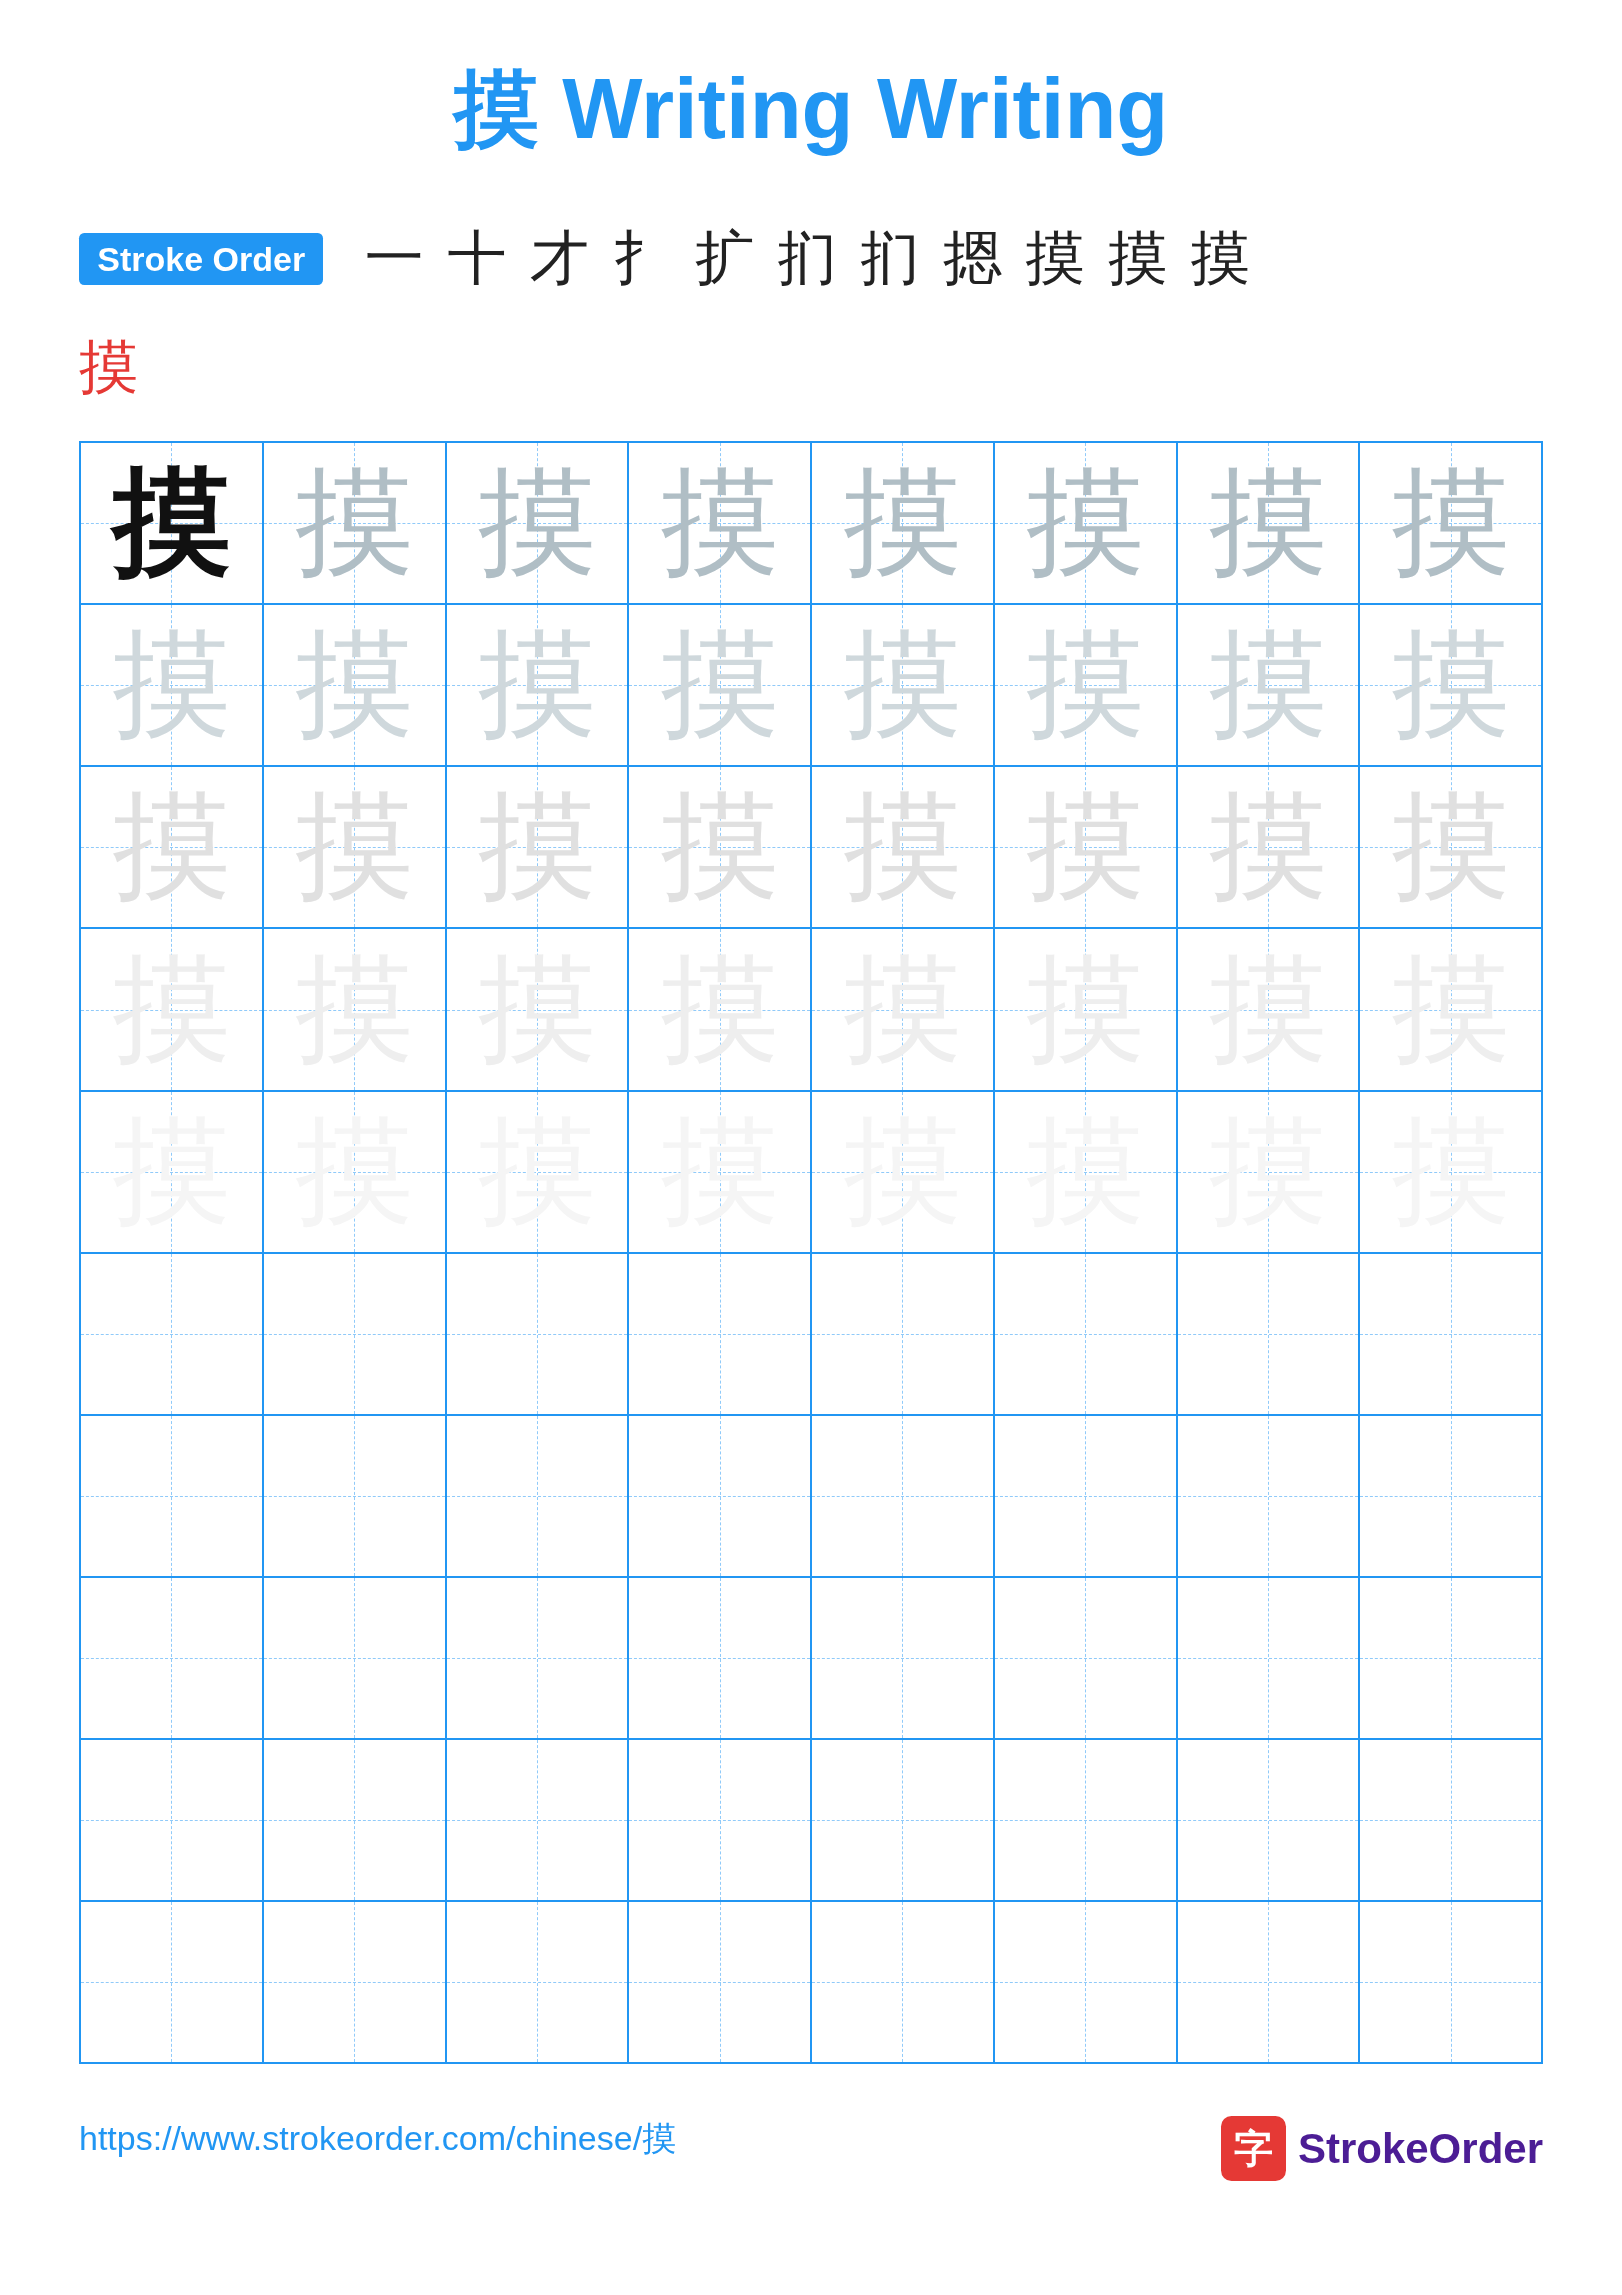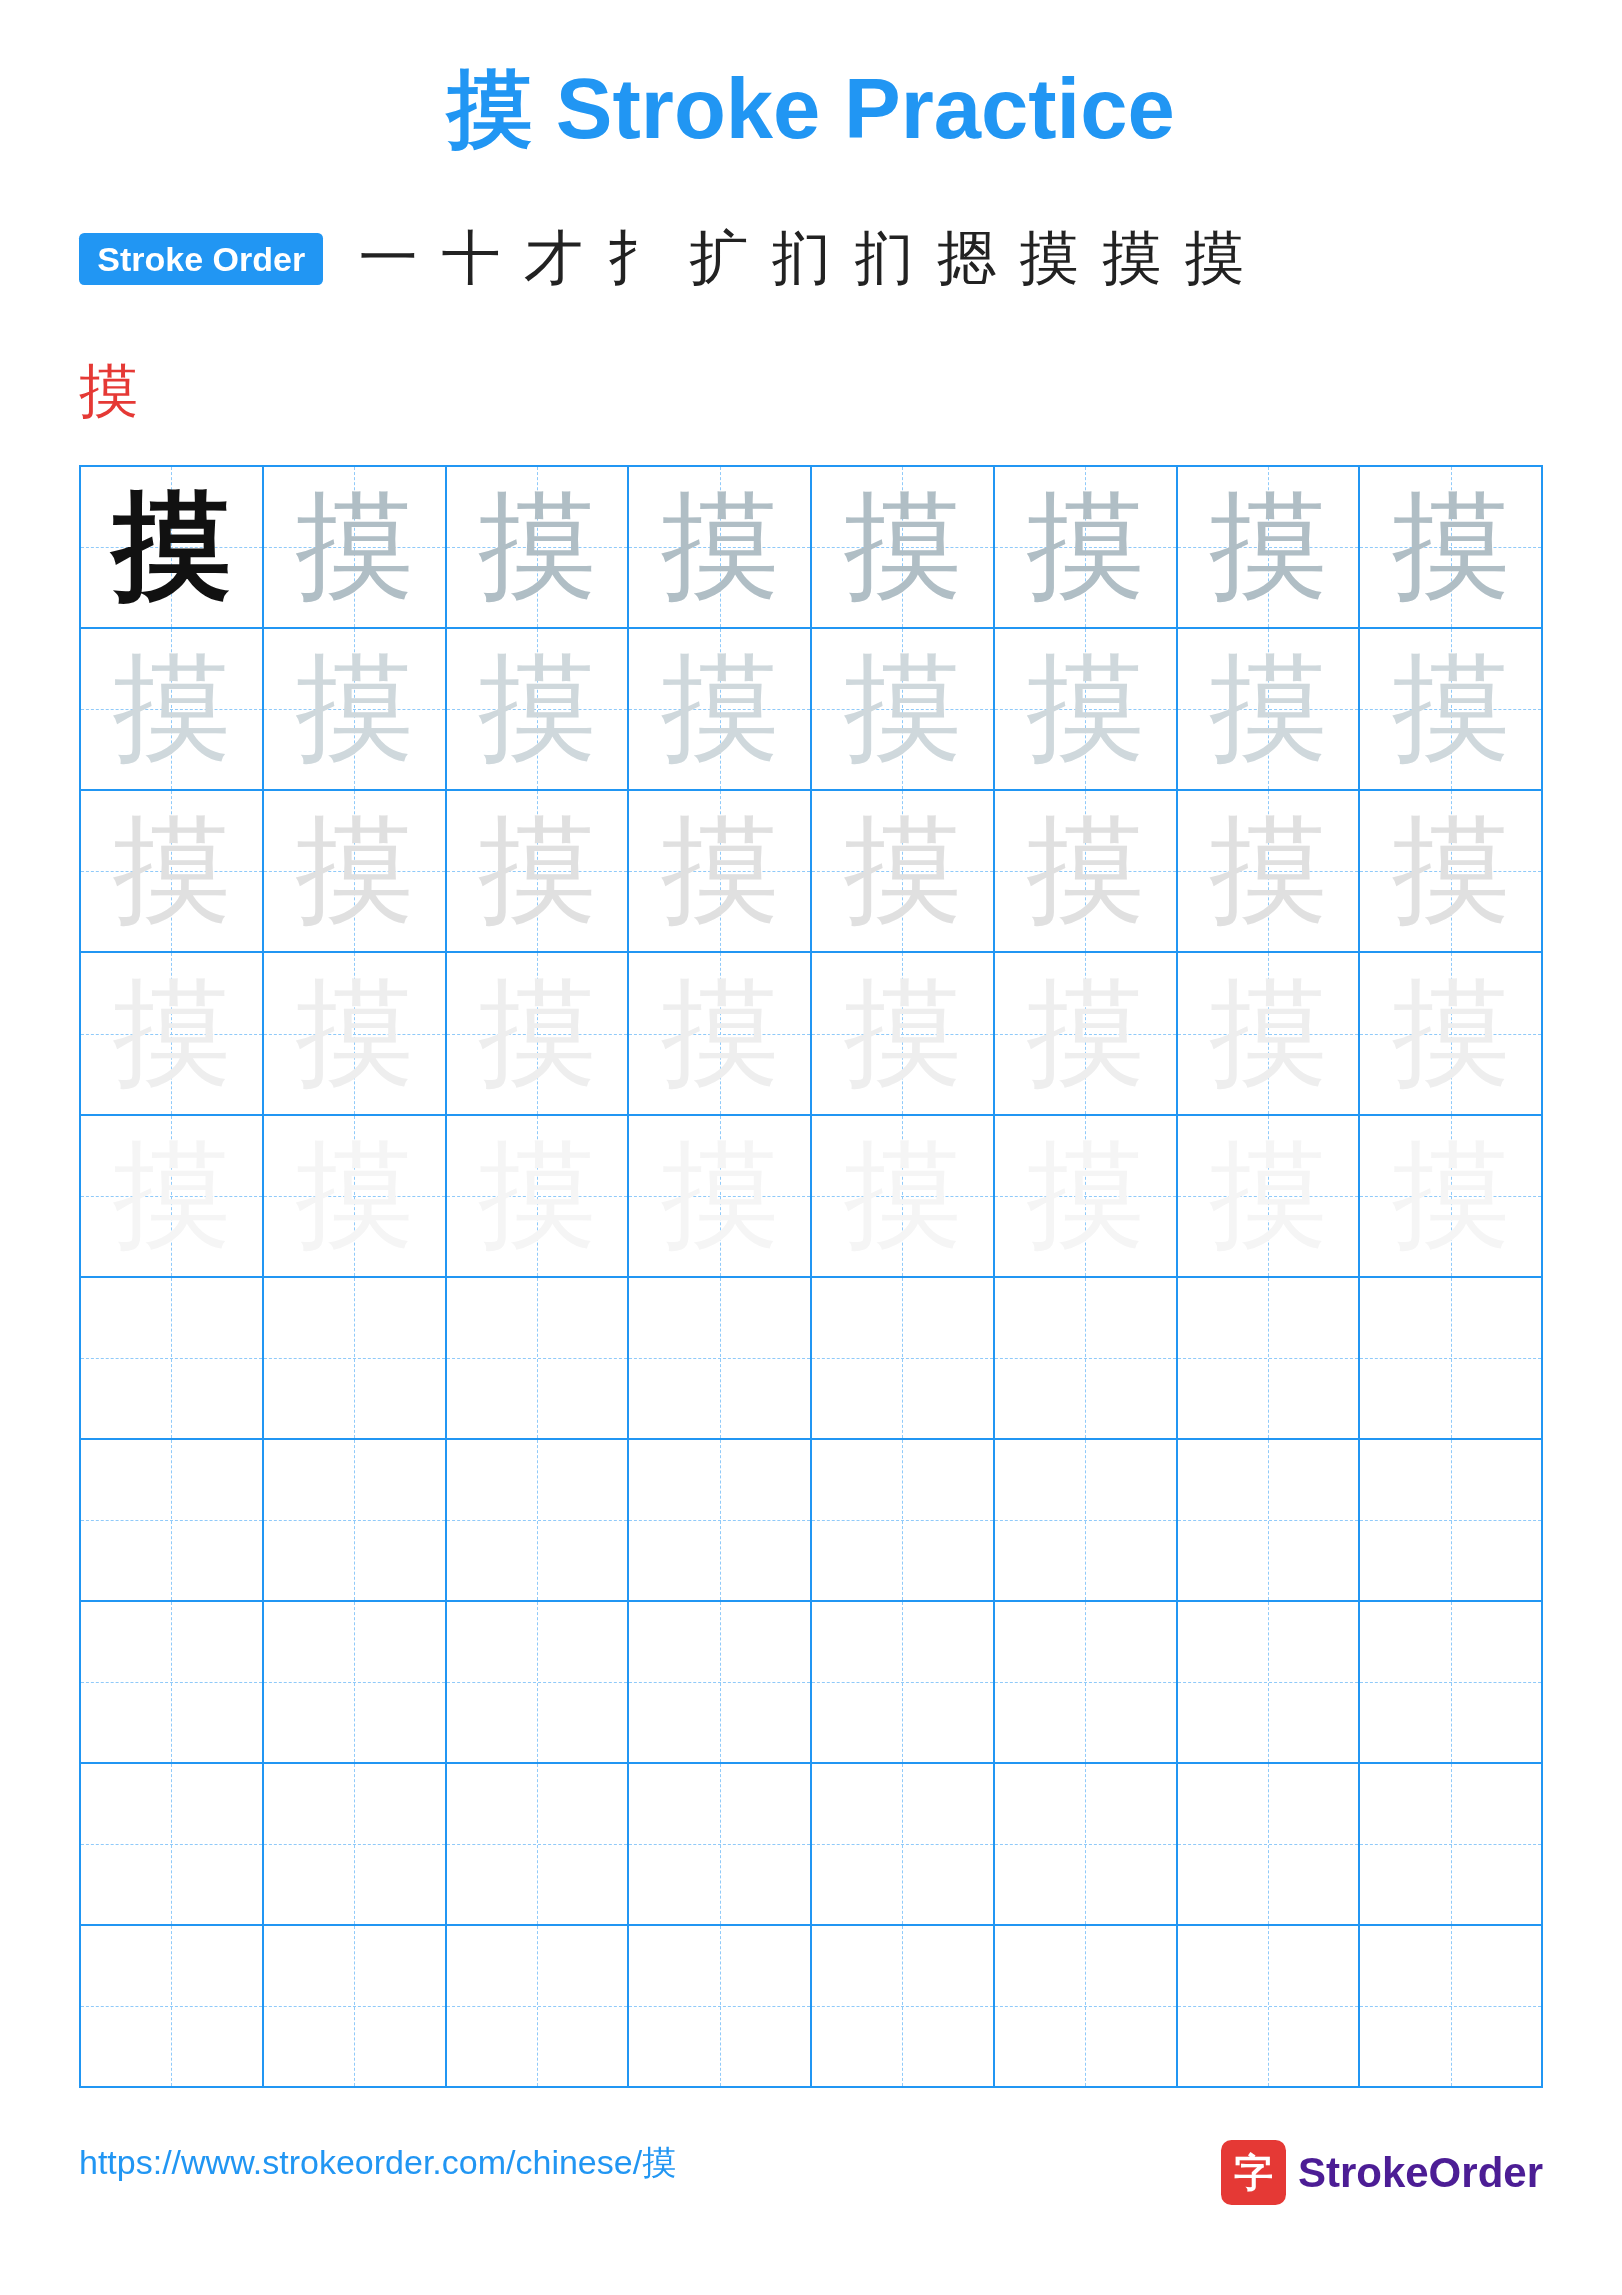--- a/index.html
+++ b/index.html
@@ -21,22 +21,22 @@
       color: #2196f3;
       margin-bottom: 52px;
       font-family: Arial, sans-serif;
     }
 
     
     #stroke-order-section {
       display: flex;
       flex-wrap: wrap;
       align-items: center;
-      margin-bottom: 48px;
-      gap: 4px;
+      margin-bottom: 24px;
+      gap: 10px;
     }
 
     #stroke-order-badge {
       background: #2196f3;
       color: #fff;
       font-size: 34px;
       padding: 6.5px 18.3px;
       border-radius: 5.2px;
       margin-right: 19.6px;
       font-family: Arial, sans-serif;
@@ -165,21 +165,21 @@
       color: #e53935;
       font-family: "SimSun", "STSong", serif;
       margin-top: 5.2px;
       display: inline-block;
     }
   </style>
 </head>
 <body>
 
 <h1 id="page-title">
-  <span>摸</span><span> Stroke Practice</span>
+  <span>摸</span><span> Writing Writing</span>
 </h1>
 
 <div id="stroke-order-section">
   <span id="stroke-order-badge">Stroke Order</span>
   <div class="stroke-wrap">
     <span class="stroke-char">一</span>
     <span class="stroke-char">十</span>
     <span class="stroke-char">才</span>
     <span class="stroke-char">扌</span>
     <span class="stroke-char">扩</span>

